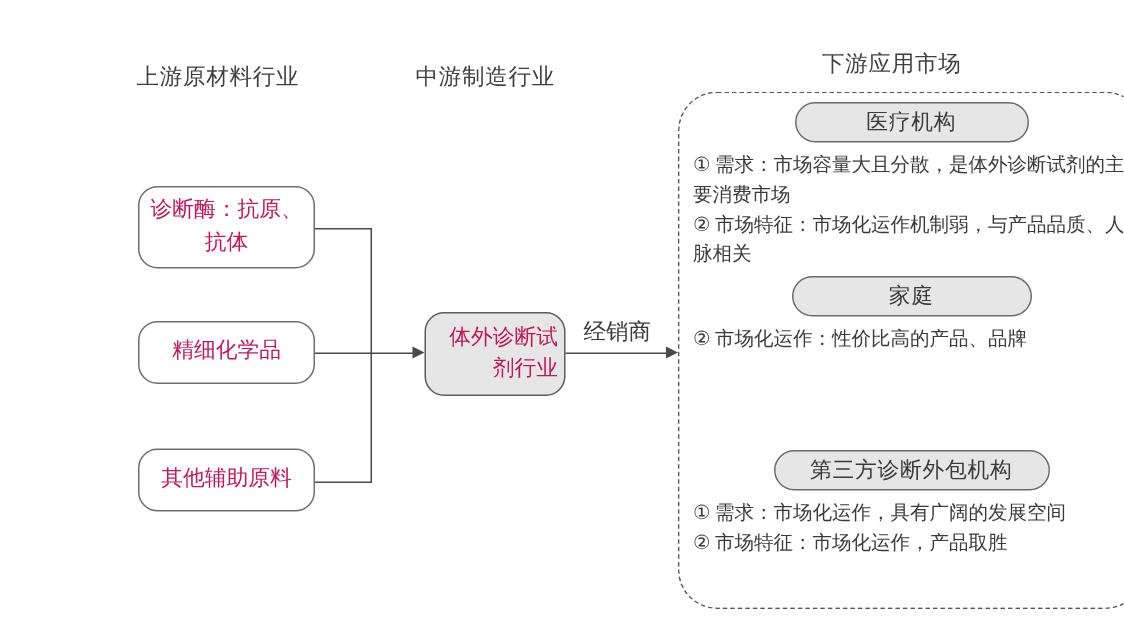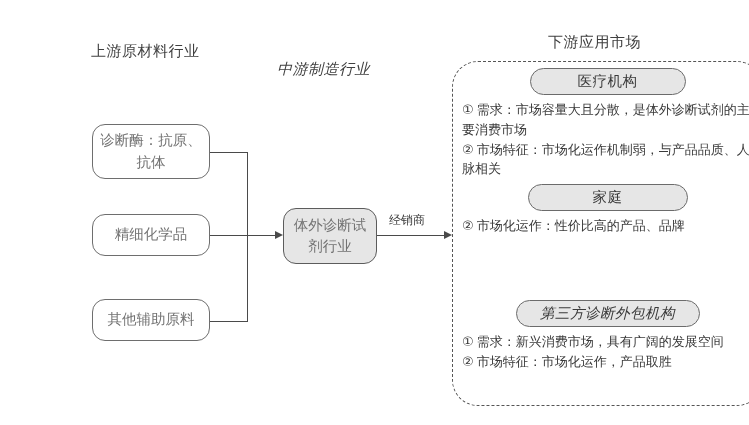--- a/index.html
+++ b/index.html
@@ -20,47 +20,47 @@
     margin-left: 36px;
   }
   .col-header {
     position: absolute;
     font-size: 15px;
     color: #3f3f3f;
     white-space: nowrap;
     letter-spacing: 0.5px;
   }
   #header-upstream  { left: 55px;  top: 42px; }
-  #header-midstream { left: 241px; top: 60px; font-style: italic; }
+  #header-midstream { left: 241px; top: 42px; }
   #header-downstream{ left: 512px; top: 33px; }
 
   .node-box {
     position: absolute;
     box-sizing: border-box;
     background: #ffffff;
     border: 1.3px solid #6e6e6e;
     border-radius: 13px;
     display: flex;
     align-items: center;
     justify-content: center;
     text-align: center;
     font-size: 14.5px;
     line-height: 1.45;
-    color: #737373;
+    color: #be185d;
     padding: 2px 4px;
   }
   .node-box.filled {
     background: #e6e6e6;
     border-color: #5c5c5c;
   }
 
   #box-enzyme   { left: 56px;  top: 124px; width: 118px; height: 55px; }
   #box-chemical { left: 56px;  top: 214px; width: 118px; height: 42px; }
   #box-other    { left: 56px;  top: 299px; width: 118px; height: 42px; }
-  #box-ivd      { left: 247px; top: 208px; width: 94px;  height: 56px; }
+  #box-ivd      { left: 247px; top: 208px; width: 94px;  height: 56px; text-align: right; }
 
   .connector {
     position: absolute;
     background: #4a4a4a;
   }
   .h-line { height: 1.3px; }
   .v-line { width: 1.3px; }
 
   #bus-vertical      { left: 211px; top: 152px; height: 170px; }
   #stub-enzyme       { left: 174px; top: 152px; width: 38px; }
@@ -76,21 +76,21 @@
     border-bottom: 4.5px solid transparent;
     border-left: 8px solid #4a4a4a;
   }
   #arrow-head-ivd    { left: 239px; top: 231px; }
   #arrow-head-market { left: 408px; top: 231px; }
 
   #label-distributor {
     position: absolute;
     left: 353px;
     top: 212px;
-    font-size: 12px;
+    font-size: 15px;
     color: #3a3a3a;
     white-space: nowrap;
   }
 
   #market-panel {
     position: absolute;
     left: 416px;
     top: 61px;
     width: 311px;
     height: 345px;
@@ -120,21 +120,21 @@
     display: flex;
     align-items: center;
     justify-content: center;
     font-size: 14.5px;
     color: #3a3a3a;
     letter-spacing: 0.5px;
     text-align: center;
   }
   #pill-medical { width: 156px; }
   #pill-family  { width: 160px; }
-  #pill-third   { width: 184px; font-style: italic; }
+  #pill-third   { width: 184px; }
 
   .bullets {
     margin: 5px 0 0 0;
     padding: 0 9px 0 9px;
     font-size: 13px;
     line-height: 1.52;
     color: #3a3a3a;
   }
   .bullet-line {
     display: block;
@@ -187,20 +187,20 @@
     <div class="market-section" id="section-family">
       <div class="pill" id="pill-family">家庭</div>
       <div class="bullets">
         <span class="bullet-line"><span class="bullet-num">②</span><span>市场化运作：性价比高的产品、品牌</span></span>
       </div>
     </div>
 
     <div class="market-section" id="section-third">
       <div class="pill" id="pill-third">第三方诊断外包机构</div>
       <div class="bullets">
-        <span class="bullet-line"><span class="bullet-num">①</span><span>需求：新兴消费市场，具有广阔的发展空间</span></span>
+        <span class="bullet-line"><span class="bullet-num">①</span><span>需求：市场化运作，具有广阔的发展空间</span></span>
         <span class="bullet-line"><span class="bullet-num">②</span><span>市场特征：市场化运作，产品取胜</span></span>
       </div>
     </div>
 
   </div>
 
 </div>
 
 </body></html>

